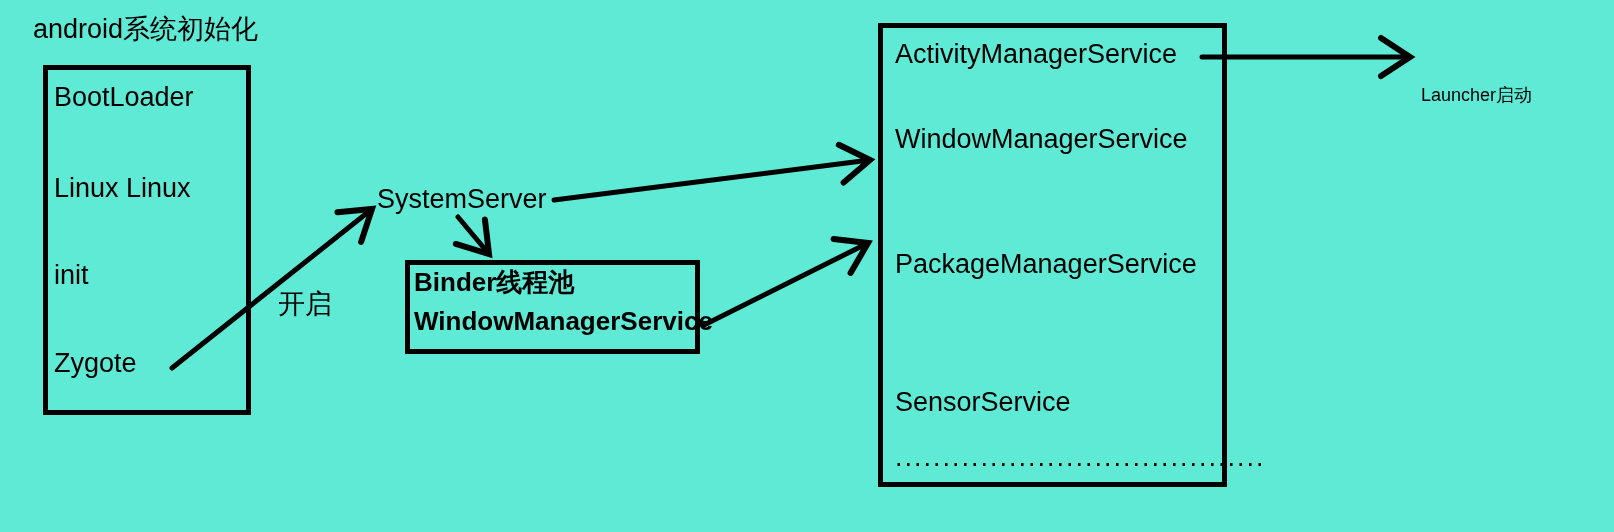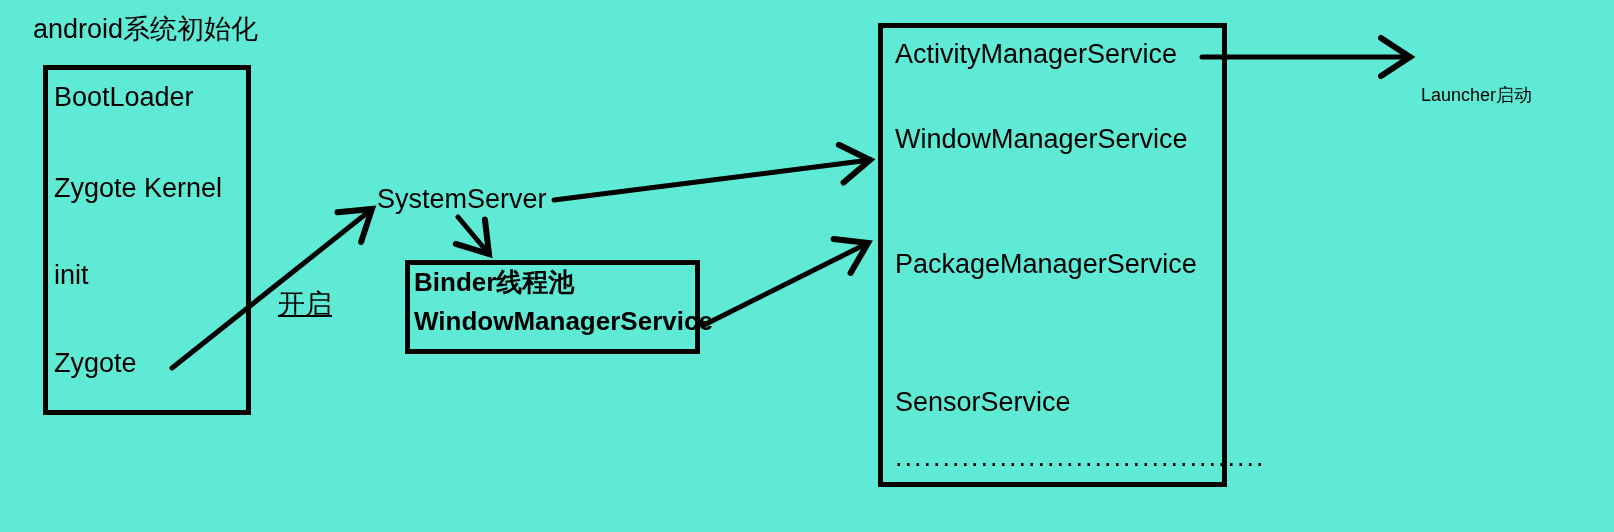--- a/index.html
+++ b/index.html
@@ -36,21 +36,20 @@
     left: 33px;
     top: 14px;
   }
   .system-server-label {
     left: 377px;
     top: 184px;
   }
   .kaiqi-label {
     left: 278px;
     top: 289px;
-    text-decoration: underline;
   }
   .launcher-label {
     left: 1421px;
     top: 40px;
     font-size: 18px;
     margin-top: 40px;
   }
   .box {
     position: absolute;
     border: 5px solid #000000;
@@ -123,21 +122,21 @@
     <line x1="458" y1="217" x2="489" y2="254" stroke="#000000" stroke-width="5" stroke-linecap="round" marker-end="url(#openhead)"></line>
     <line x1="554" y1="200" x2="870" y2="160" stroke="#000000" stroke-width="5" stroke-linecap="round" marker-end="url(#openhead)"></line>
     <line x1="704" y1="325" x2="868" y2="243" stroke="#000000" stroke-width="5" stroke-linecap="round" marker-end="url(#openhead)"></line>
     <line x1="1202" y1="57" x2="1410" y2="57" stroke="#000000" stroke-width="5" stroke-linecap="round" marker-end="url(#openhead)"></line>
   </svg>
 
   <div class="label title">android系统初始化</div>
 
   <div class="box boot-box">
     <div class="item boot-item-0">BootLoader</div>
-    <div class="item boot-item-1">Zygote Kernel</div>
+    <div class="item boot-item-1">Linux Linux</div>
     <div class="item boot-item-2">init</div>
     <div class="item boot-item-3">Zygote</div>
   </div>
 
   <div class="label kaiqi-label">开启</div>
 
   <div class="label system-server-label">SystemServer</div>
 
   <div class="box binder-box">
     <div class="item binder-line-0">Binder线程池</div>

